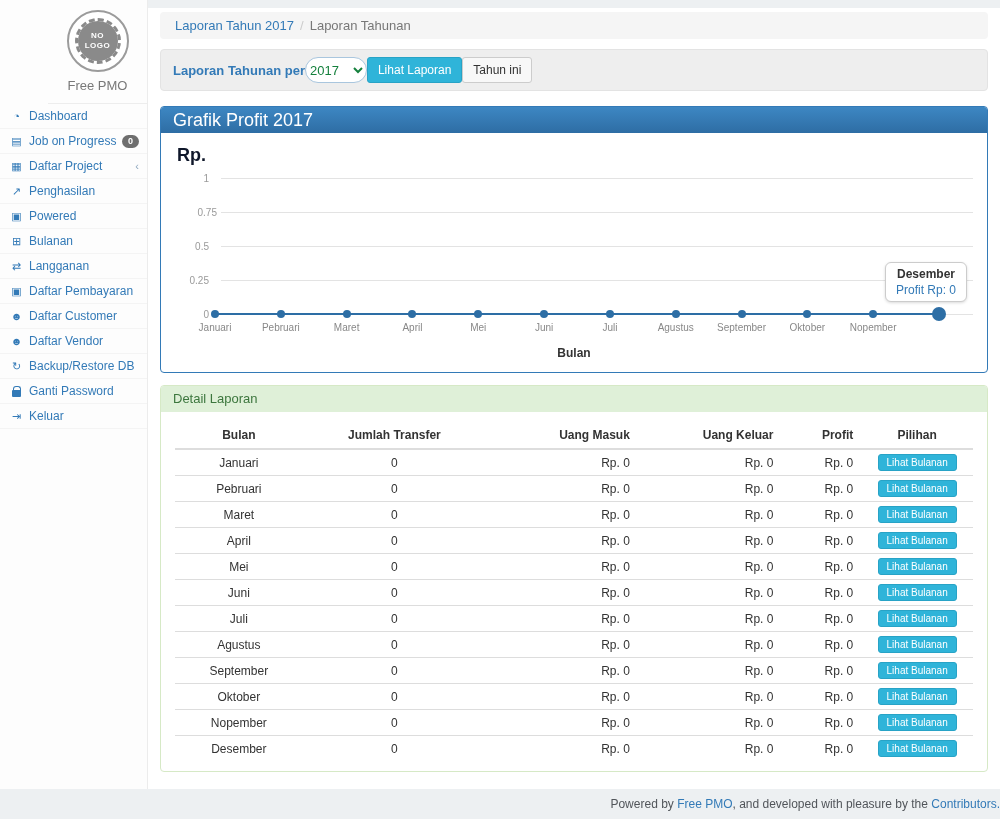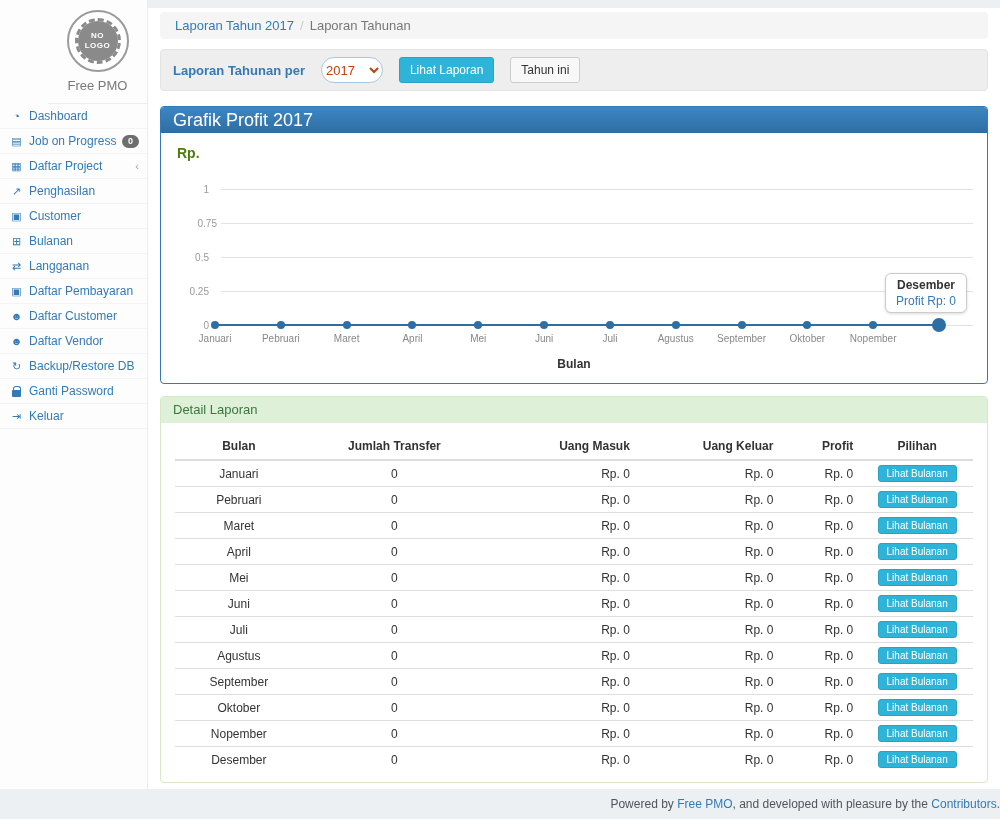--- a/index.html
+++ b/index.html
@@ -25,36 +25,36 @@
 
   
   .main { flex:1; overflow:hidden; }
   .top-strip { height:8px; background:#edf0f2; }
   .main-inner { padding:4px 12px 0; }
   .breadcrumb { background:#f5f5f5; border-radius:4px; padding:6px 15px; font-size:13px; color:#999; margin-bottom:10px; }
   .breadcrumb a { color:#337ab7; text-decoration:none; cursor:pointer; }
   .breadcrumb .sep { margin:0 6px; color:#ccc; }
   .breadcrumb .current { color:#777; }
 
-  .well { background:#eeeeee; border:1px solid #e3e3e3; border-radius:4px; padding:7px 12px; display:flex; align-items:center; gap:16px; margin-bottom:15px; height:42px; }
+  .well { background:#eeeeee; border:1px solid #e3e3e3; border-radius:4px; padding:7px 12px; display:flex; align-items:center; gap:0; margin-bottom:15px; height:42px; }
   .well label { font-size:13px; font-weight:bold; color:#337ab7; }
-  .year-select { width:62px; height:26px; font-size:13px; border:1px solid #a9c6de; border-radius:13px; background:#fff; color:#c2410c; font-family:"Liberation Sans", sans-serif; }
+  .year-select { width:62px; height:26px; font-size:13px; border:1px solid #a9c6de; border-radius:13px; background:#fff; color:#15803d; font-family:"Liberation Sans", sans-serif; }
   .btn { font-size:12px; padding:4px 10px; border-radius:3px; cursor:pointer; font-family:Liberation Sans, sans-serif; line-height:1.4; }
   .btn-info { background:#2fb4d9; border:1px solid #28a3c6; color:#fff; }
   .btn-default { background:#f8f8f8; border:1px solid #ccc; color:#333; }
 
   .panel { border-radius:4px; margin-bottom:12px; background:#fff; }
   .panel-primary { border:1px solid #337ab7; }
   .panel-primary .panel-heading { background:linear-gradient(#3d87c3,#2e6da4); color:#fff; padding:5px 12px; font-size:18px; border-radius:3px 3px 0 0; line-height:16px; }
   .panel-success { border:1px solid #d6e9c6; }
   .panel-success .panel-heading { background:#dff0d8; color:#3c763d; padding:5px 12px; font-size:13px; border-radius:3px 3px 0 0; line-height:16px; }
   .panel-body { padding:10px 14px; }
 
   
-  .y-axis-label { font-size:14px; font-weight:bold; color:#4d7c0f; margin:2px 0 28px 2px; }
+  .y-axis-label { font-size:18px; font-weight:bold; color:#0f172a; margin:2px 0 12px 2px; }
   .plot { position:relative; height:164px; }
   .gridline { position:absolute; height:1px; background:#e3e3e3; }
   .ytick { position:absolute; width:34px; text-align:right; font-size:10px; color:#9a9a9a; }
   .dataline { position:absolute; height:2px; background:#2d6ea5; border-radius:2px; }
   .dot { position:absolute; width:8px; height:8px; border-radius:50%; background:#2d6ea5; z-index:2; cursor:pointer; }
   .dot.big { width:14px; height:14px; }
   .xtick { position:absolute; width:72px; text-align:center; font-size:10px; color:#888; }
   .x-axis-label { text-align:center; font-size:12px; font-weight:bold; color:#333; margin:4px 0 2px; }
   .tooltip { position:absolute; right:6px; bottom:40px; background:#fff; border:1px solid #ccc; border-radius:6px; padding:4px 10px; text-align:center; box-shadow:0 1px 3px rgba(0,0,0,.15); z-index:3; }
   .tooltip .tt-title { font-size:12px; font-weight:bold; color:#333; }
@@ -101,21 +101,21 @@
             <span class="mi">▦</span>
             <span>Daftar Project</span>
             <span class="chev">‹</span>
           </li>
           <li>
             <span class="mi">↗</span>
             <span>Penghasilan</span>
           </li>
           <li>
             <span class="mi">▣</span>
-            <span>Customer</span>
+            <span>Powered</span>
           </li>
           <li>
             <span class="mi">⊞</span>
             <span>Bulanan</span>
           </li>
           <li>
             <span class="mi">⇄</span>
             <span>Langganan</span>
           </li>
           <li>

